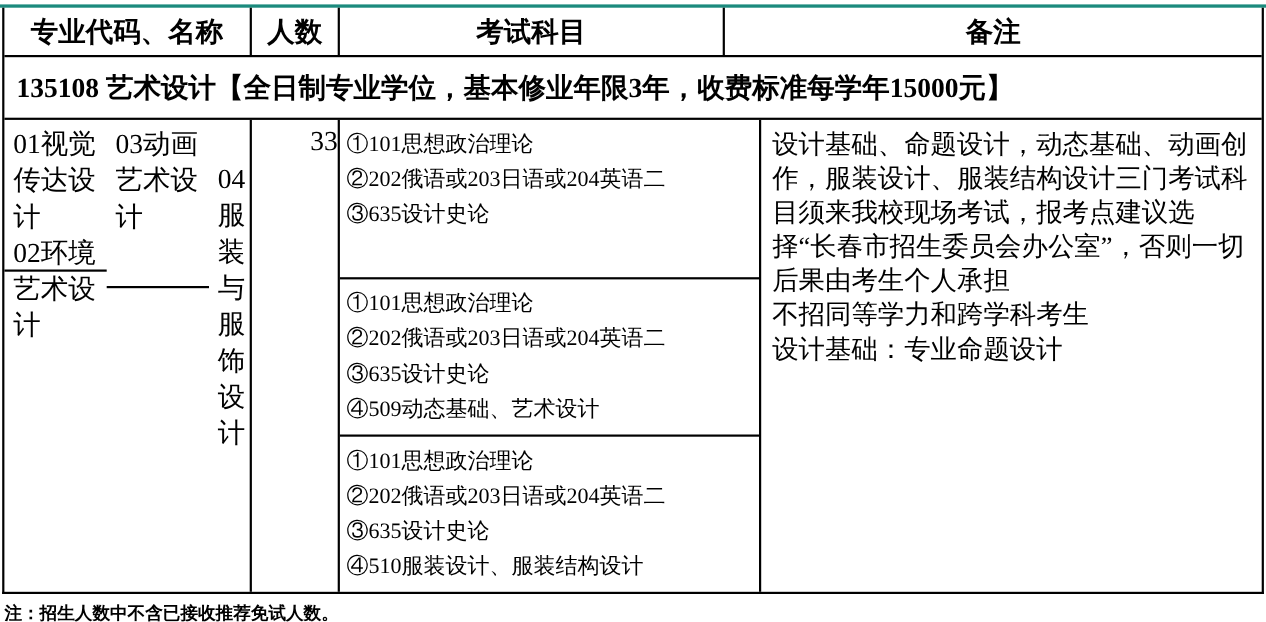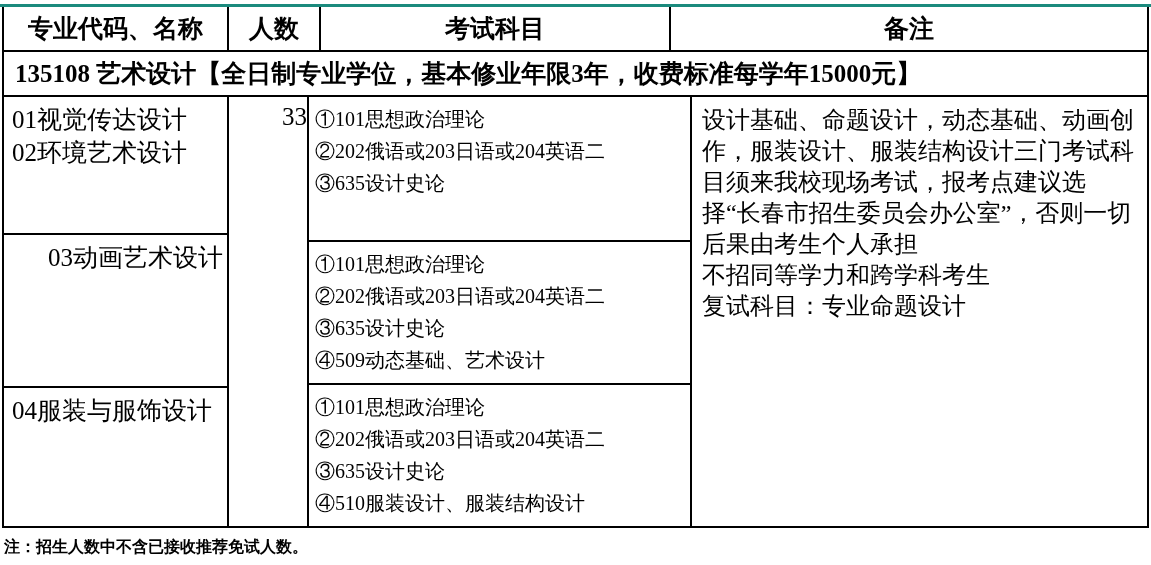--- a/index.html
+++ b/index.html
@@ -17,42 +17,42 @@
     border-right: 2px solid var(--border);
     border-bottom: 2px solid var(--border);
   }
   
   .head-row { display: flex; height: 45px; border-bottom: 2px solid var(--border); }
   .hcell {
     display: flex; align-items: center; justify-content: center;
     font-weight: bold; font-size: 25px;
   }
   .c1 { width: 225px; border-right: 2px solid var(--border); }
-  .c2 { width: 92px;  border-right: 2px solid var(--border); }
+  .c2 { width: 80px;  border-right: 2px solid var(--border); }
   .c3 { width: 350px; border-right: 2px solid var(--border); }
   .c4 { flex: 1; }
   
   .program-row {
-    height: 45px; display: flex; align-items: center;
+    height: 57px; display: flex; align-items: center;
     padding-left: 11px; font-weight: bold; font-size: 25px;
     border-bottom: 2px solid var(--border);
     white-space: nowrap;
   }
   
   .body-row { display: flex; height: 429px; }
   .col { height: 100%; }
-  .col-majors { width: 225px; border-right: 2px solid var(--border); display: flex; flex-direction: column; }
+  .col-majors { width: 225px; border-right: 2px solid var(--border); display: flex; flex-direction: row; }
   .col-quota  { width: 80px;  border-right: 2px solid var(--border); text-align: right;
                 padding-top: 6px; font-size: 25px; }
   .col-subjects { width: 383px; border-right: 2px solid var(--border); display: flex; flex-direction: column; }
   .col-remarks { flex: 1; padding: 8px 6px 0 10px; font-size: 24px; line-height: 31px; font-family: Liberation Serif, serif; }
   .cell.majors { padding: 6px 4px 0 8px; font-size: 25px; line-height: 33px; }
   .m1 { height: 138px; border-bottom: 2px solid var(--border); }
-  .m2 { height: 153px; border-bottom: 2px solid var(--border); text-align: right; }
-  .m3 { flex: 1; }
+  .m2 { height: 153px; border-bottom: 2px solid var(--border); }
+  .m3 { flex: 1; margin-top: 32px; }
   .cell.subjects { padding: 6px 2px 0 6px; font-size: 20px; line-height: 32px; }
   .s1 { height: 145px; border-bottom: 2px solid var(--border); }
   .s2 { height: 143px; border-bottom: 2px solid var(--border); }
   .s3 { flex: 1; }
   .col-remarks p { margin: 0; }
   .footnote {
     margin: 5px 0 0 4px;
     font-weight: bold; font-size: 16px; line-height: 28px;
   }
 </style>
@@ -110,20 +110,20 @@
           <div>①101思想政治理论</div>
           <div>②202俄语或203日语或204英语二</div>
           <div>③635设计史论</div>
           <div>④510服装设计、服装结构设计</div>
         </div>
       </div>
 
       <div class="col col-remarks cell">
         <p>设计基础、命题设计，动态基础、动画创作，服装设计、服装结构设计三门考试科目须来我校现场考试，报考点建议选择“长春市招生委员会办公室”，否则一切后果由考生个人承担</p>
         <p>不招同等学力和跨学科考生</p>
-        <p>复试科目：专业命题设计</p>
+        <p>设计基础：专业命题设计</p>
       </div>
 
     </div>
   </div>
 
   <div class="footnote">注：招生人数中不含已接收推荐免试人数。</div>
 </div>
 
 </body></html>

